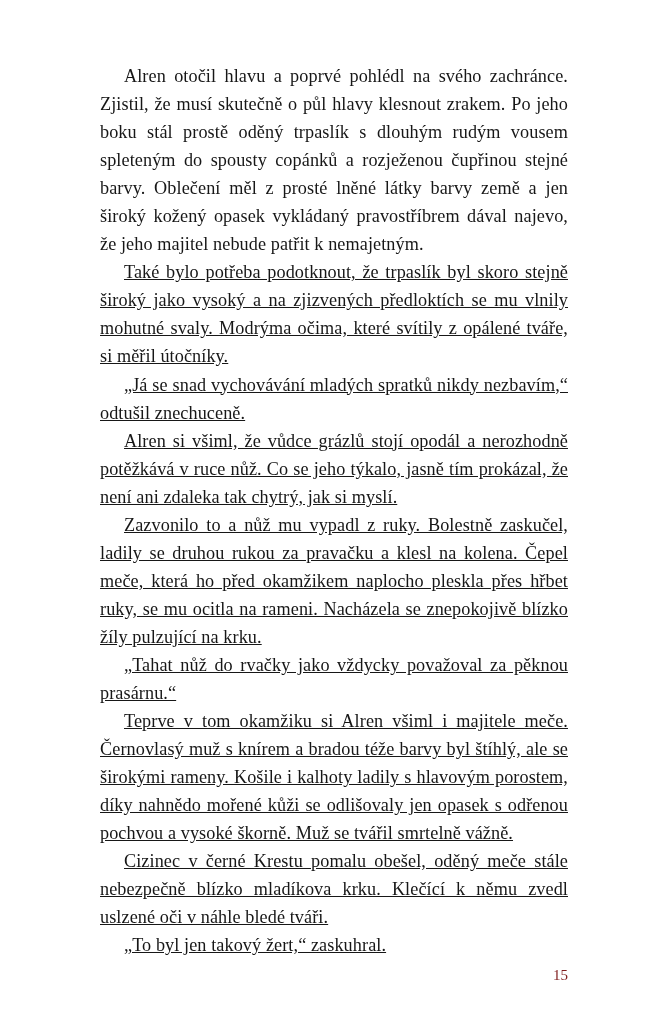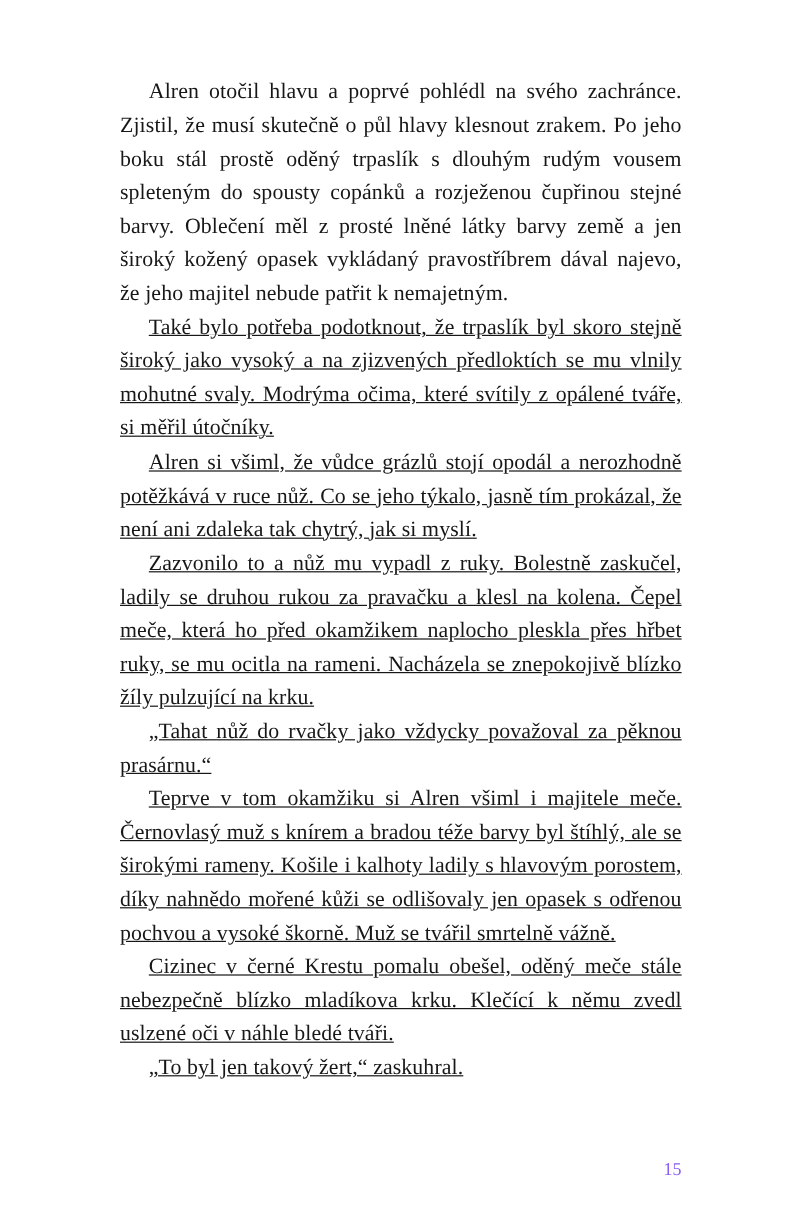--- a/index.html
+++ b/index.html
@@ -53,32 +53,33 @@
   }
 
   #folio {
     position: absolute;
     left: 0;
     top: 966px;
     width: 568px;
     text-align: right;
     font-size: 15px;
     line-height: 18px;
-    color: #8b5cf6;
+    color: #7f1d1d;
     font-family: "Liberation Serif", "DejaVu Serif", serif;
   }
 </style>
 </head>
 <body>
 
 <div id="page">
 
   <div id="text-block">
     <p class="para indent">Alren otočil hlavu a poprvé pohlédl na svého zachránce. Zjistil, že musí skutečně o půl hlavy klesnout zrakem. Po jeho boku stál prostě oděný trpaslík s dlouhým rudým vousem spleteným do spousty copánků a rozježenou čupřinou stejné barvy. Oblečení měl z prosté lněné látky barvy země a jen široký kožený opasek vykládaný pravostříbrem dával najevo, že jeho majitel nebude patřit k nemajetným.</p>
     <p class="para indent">Také bylo potřeba podotknout, že trpaslík byl skoro stejně široký jako vysoký a na zjizvených předloktích se mu vlnily mohutné svaly. Modrýma očima, které svítily z opálené tváře, si měřil útočníky.</p>
+    <p class="para indent">„Já se snad vychovávání mladých spratků nikdy nezbavím,“ odtušil znechuceně.</p>
     <p class="para indent">Alren si všiml, že vůdce grázlů stojí opodál a nerozhodně potěžkává v ruce nůž. Co se jeho týkalo, jasně tím prokázal, že není ani zdaleka tak chytrý, jak si myslí.</p>
     <p class="para indent">Zazvonilo to a nůž mu vypadl z ruky. Bolestně zaskučel, ladily se druhou rukou za pravačku a klesl na kolena. Čepel meče, která ho před okamžikem naplocho pleskla přes hřbet ruky, se mu ocitla na rameni. Nacházela se znepokojivě blízko žíly pulzující na krku.</p>
     <p class="para indent">„Tahat nůž do rvačky jako vždycky považoval za pěknou prasárnu.“</p>
     <p class="para indent">Teprve v tom okamžiku si Alren všiml i majitele meče. Černovlasý muž s knírem a bradou téže barvy byl štíhlý, ale se širokými rameny. Košile i kalhoty ladily s hlavovým porostem, díky nahnědo mořené kůži se odlišovaly jen opasek s odřenou pochvou a vysoké škorně. Muž se tvářil smrtelně vážně.</p>
     <p class="para indent">Cizinec v černé Krestu pomalu obešel, oděný meče stále nebezpečně blízko mladíkova krku. Klečící k němu zvedl uslzené oči v náhle bledé tváři.</p>
     <p class="para indent">„To byl jen takový žert,“ zaskuhral.</p>
   </div>
 
   <div id="folio">15</div>
 

